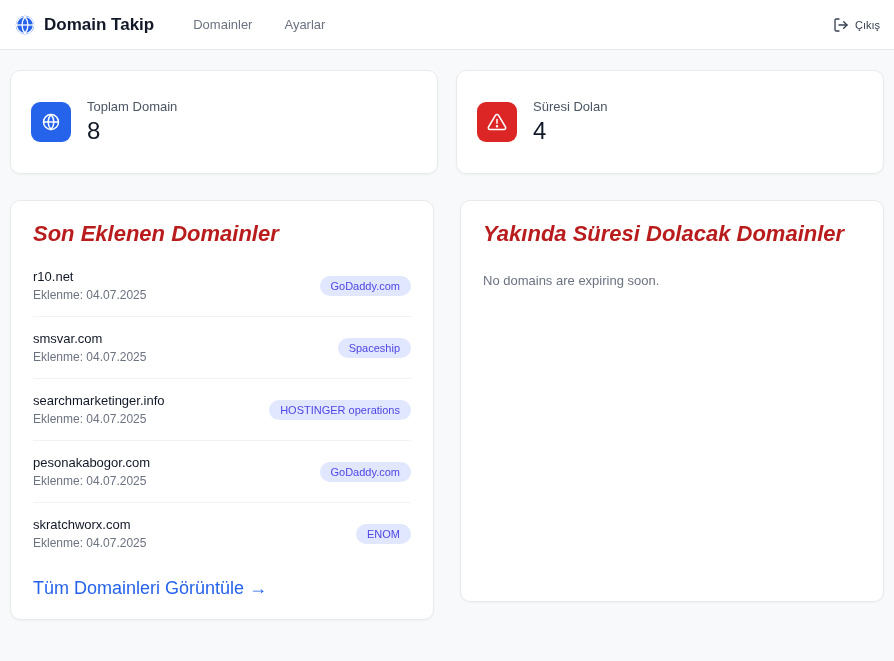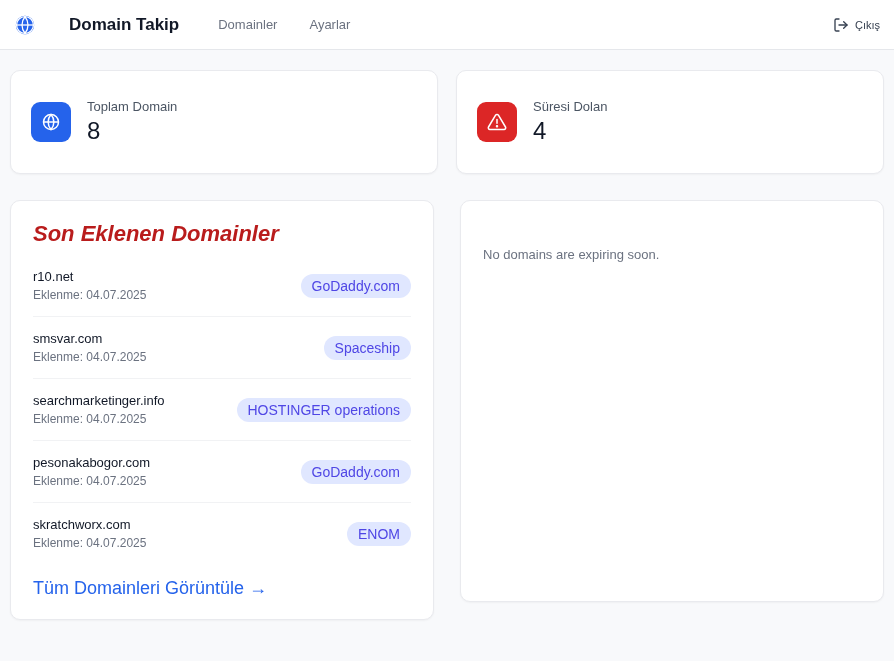--- a/index.html
+++ b/index.html
@@ -16,21 +16,21 @@
     background:#ffffff;
     border-bottom:1px solid #e5e7eb;
     display:flex;
     align-items:stretch;
     padding:0 14px;
   }
   .brand {
     display:flex; align-items:center; gap:8px;
     margin-right:26px;
   }
-  .brand-title { font-size:17px; font-weight:bold; color:#111827; white-space:nowrap;margin-left:25px; }
+  .brand-title { font-size:17px; font-weight:bold; color:#111827; white-space:nowrap; }
   .nav-items { display:flex; align-items:stretch; flex:1; gap:6px; }
   .nav-item {
     display:flex; align-items:center;
     padding:0 13px;
     font-size:13px; color:#6b7280;
     cursor:pointer;
     border-bottom:2px solid transparent;
     margin-bottom:-1px;
   }
   .nav-item.active { color:#111827; font-weight:bold; border-bottom-color:#2563eb; }
@@ -82,21 +82,21 @@
   .domain-list { margin-top:8px; }
   .domain-row {
     display:flex; align-items:center; justify-content:space-between;
     padding:14px 0;
     border-bottom:1px solid #f1f2f4;
   }
   .domain-row:last-of-type { border-bottom:none; }
   .domain-name { font-size:13px; color:#111827; }
   .domain-date { font-size:12px; color:#6b7280; margin-top:4px; }
   .registrar-badge {
-    font-size:14px;
+    font-size:11px;
     color:#4f46e5;
     background:#e0e7ff;
     border-radius:999px;
     padding:4px 11px;
     white-space:nowrap;
   }
   .view-all {
     display:inline-block;
     margin-top:14px;
     font-size:18px;
@@ -219,17 +219,18 @@
           </div>
           <span class="registrar-badge">ENOM</span>
         </div>
 
       </div>
 
       <a class="view-all">Tüm Domainleri Görüntüle →</a>
     </div>
 
     <div class="panel right">
+      <div class="panel-title">Yakında Süresi Dolacak Domainler</div>
       <div class="empty-msg">No domains are expiring soon.</div>
     </div>
 
   </div>
 </div>
 
 </body></html>

